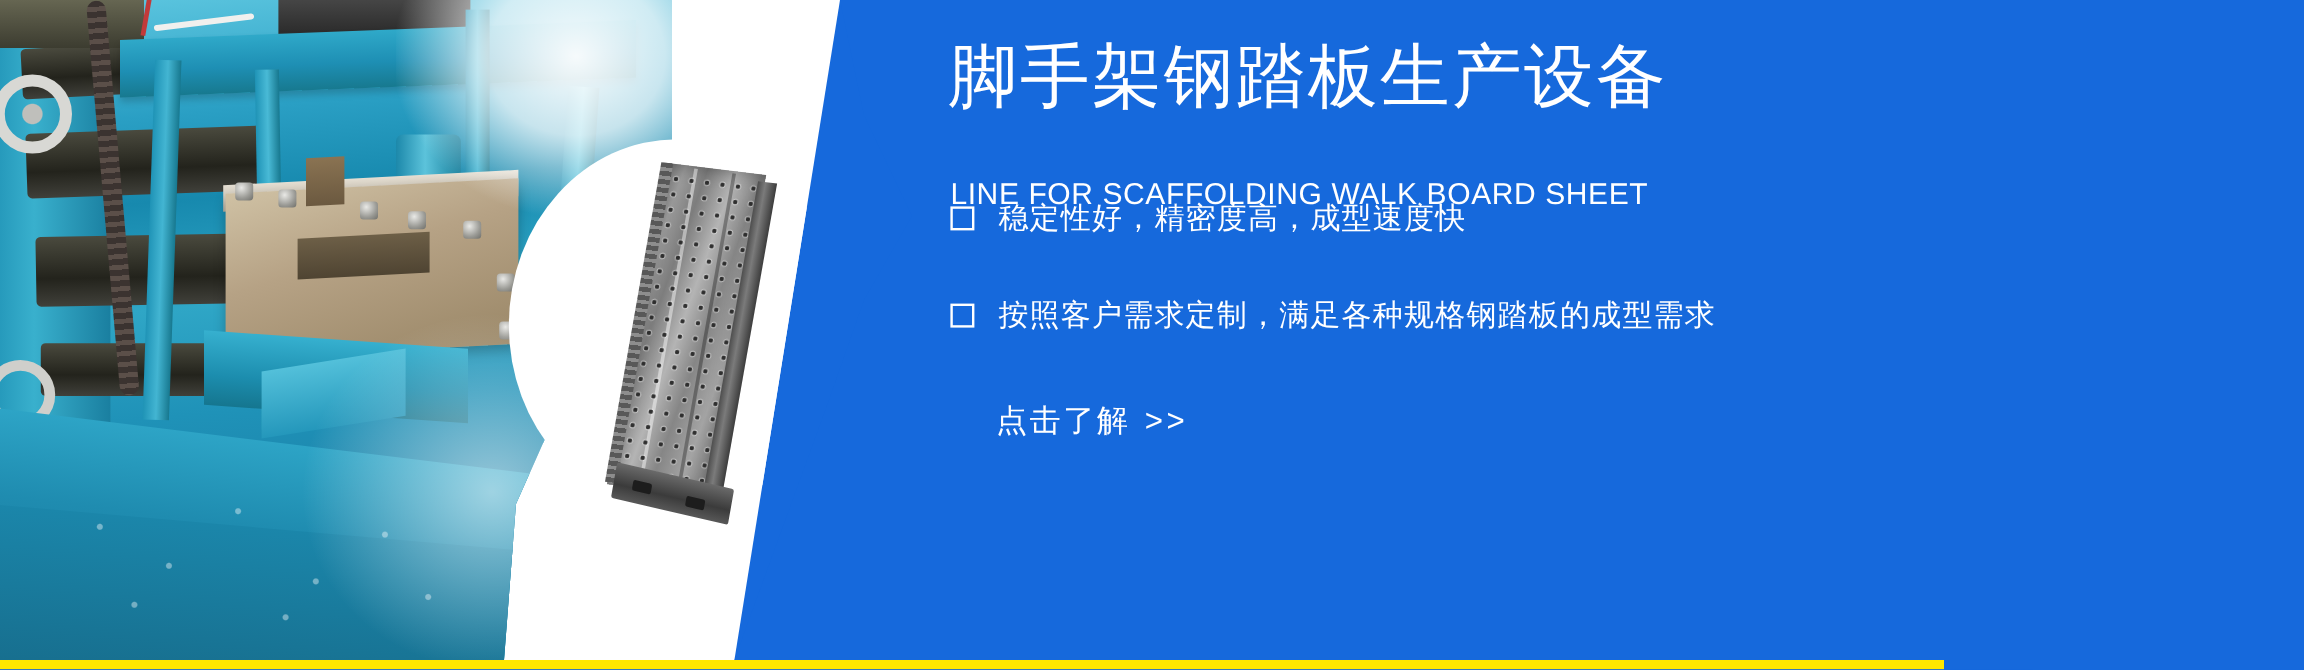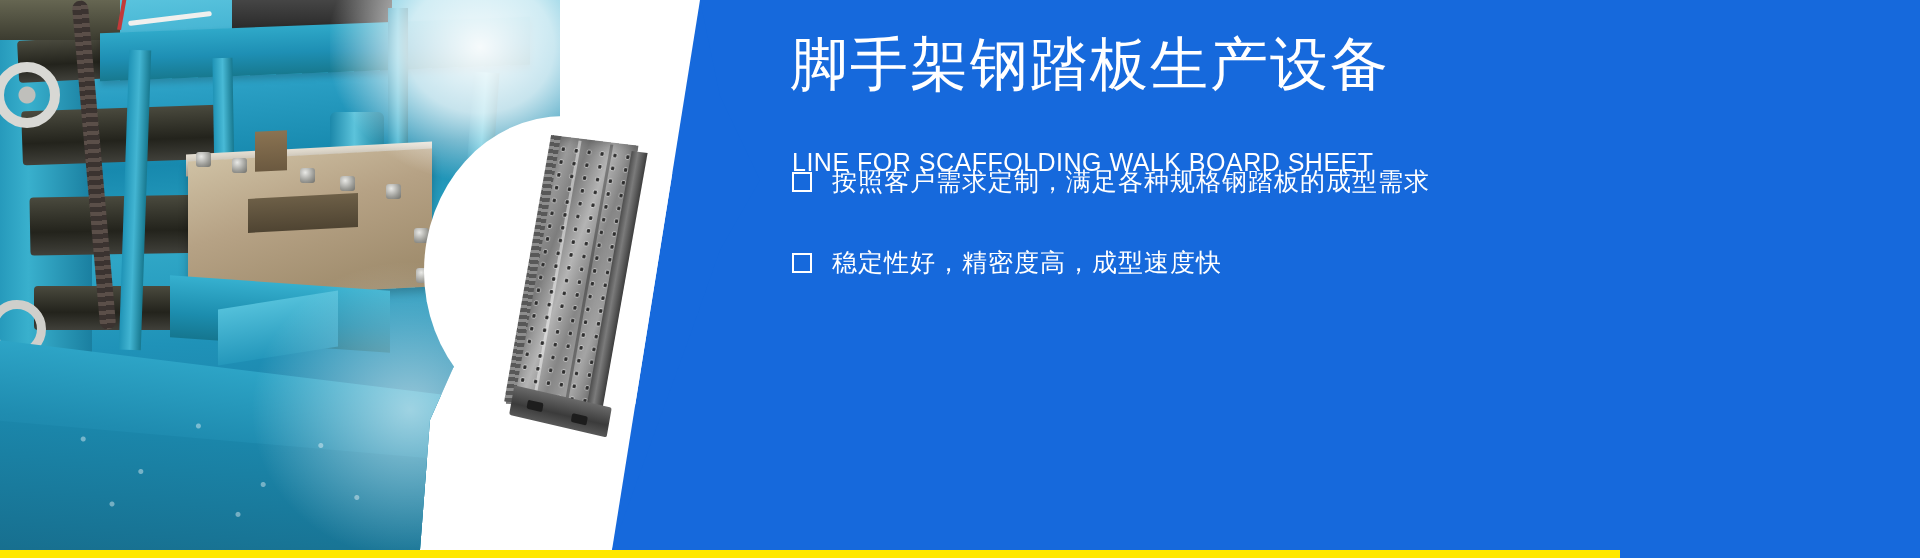--- a/index.html
+++ b/index.html
@@ -381,28 +381,31 @@
   <div class="copy">
 
     <div class="title">脚手架钢踏板生产设备</div>
 
     <div class="subtitle">LINE FOR SCAFFOLDING WALK BOARD SHEET</div>
 
     <div class="bullets">
 
       <div class="bullet">
         <span class="bullet-box"></span>
+        <span class="bullet-text">稳定性好，精密度高，成型速度快</span>
+      </div>
+
+      <div class="bullet">
+        <span class="bullet-box"></span>
         <span class="bullet-text">按照客户需求定制，满足各种规格钢踏板的成型需求</span>
       </div>
 
-      <div class="bullet">
-        <span class="bullet-box"></span>
-        <span class="bullet-text">稳定性好，精密度高，成型速度快</span>
-      </div>
-
     </div>
 
+    <div class="cta">
+      <span>点击了解</span><span class="arrows">&gt;&gt;</span>
+    </div>
 
   </div>
 
   <div class="yellow-bar"></div>
 
 </div>
 
 </body></html>

